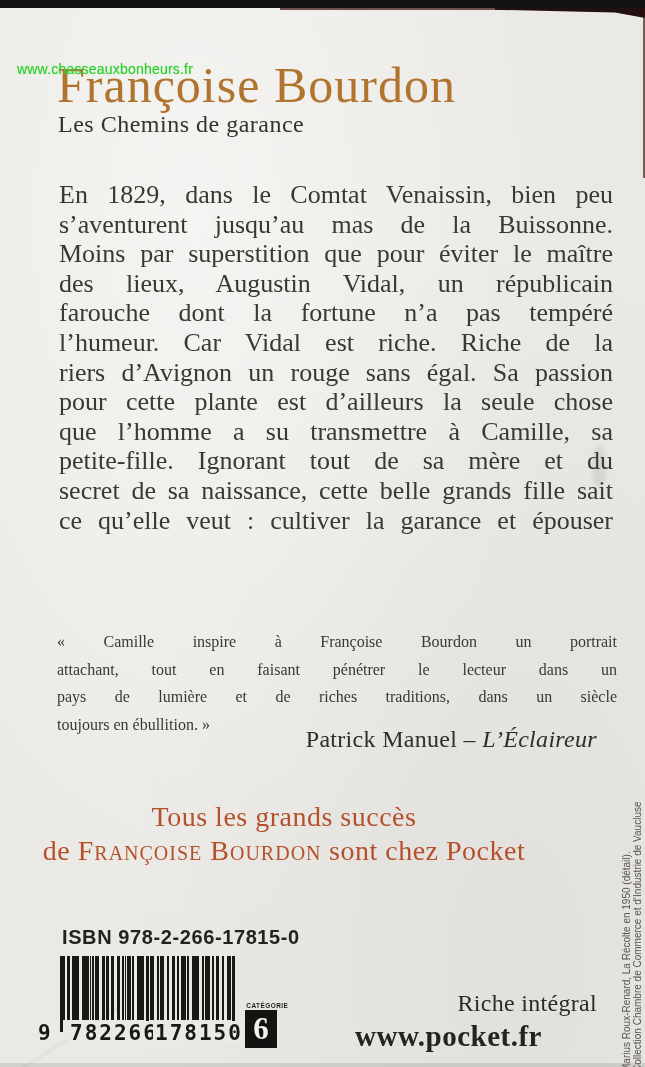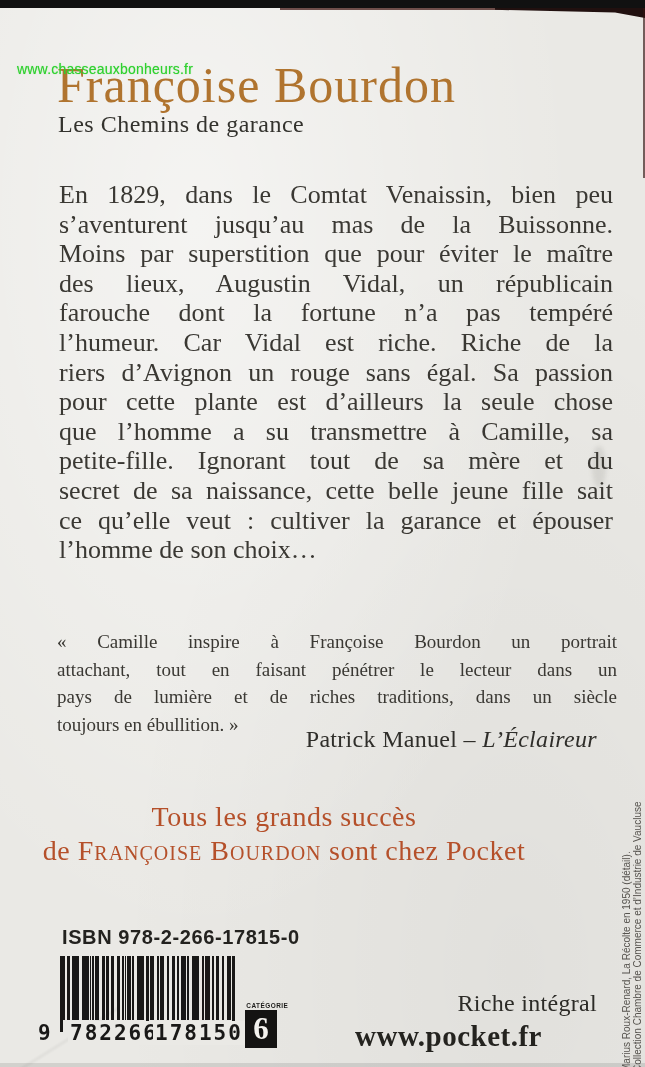--- a/index.html
+++ b/index.html
@@ -51,21 +51,21 @@
   .synopsis .line{
     font-size:26px;line-height:29.6px;
     text-align:justify;text-align-last:justify;
     white-space:nowrap;
   }
   .synopsis .line.last{text-align-last:left;}
   .review{
     position:absolute;left:57px;top:620px;width:560px;
   }
   .review .line{
-    font-size:19px;line-height:27.6px;
+    font-size:16px;line-height:27.6px;
     text-align:justify;text-align-last:justify;
     white-space:nowrap;
   }
   .review .line.last{text-align-last:left;}
   .attribution{
     position:absolute;left:57px;top:718px;width:540px;
     text-align:right;font-size:24px;color:#2f2e2a;
     letter-spacing:.3px;
   }
   .attribution .src{font-style:italic;}
@@ -150,23 +150,22 @@
     <div class="line">En 1829, dans le Comtat Venaissin, bien peu</div>
     <div class="line">s’aventurent jusqu’au mas de la Buissonne.</div>
     <div class="line">Moins par superstition que pour éviter le maître</div>
     <div class="line">des lieux, Augustin Vidal, un républicain</div>
     <div class="line">farouche dont la fortune n’a pas tempéré</div>
     <div class="line">l’humeur. Car Vidal est riche. Riche de la</div>
     <div class="line">riers d’Avignon un rouge sans égal. Sa passion</div>
     <div class="line">pour cette plante est d’ailleurs la seule chose</div>
     <div class="line">que l’homme a su transmettre à Camille, sa</div>
     <div class="line">petite-fille. Ignorant tout de sa mère et du</div>
-    <div class="line">secret de sa naissance, cette belle jeune fille sait</div>
+    <div class="line">secret de sa naissance, cette belle grands fille sait</div>
     <div class="line">ce qu’elle veut : cultiver la garance et épouser</div>
-    <div class="line last">l’homme de son choix…</div>
   </div>
 
   <div class="review">
     <div class="line">« Camille inspire à Françoise Bourdon un portrait</div>
     <div class="line">attachant, tout en faisant pénétrer le lecteur dans un</div>
     <div class="line">pays de lumière et de riches traditions, dans un siècle</div>
     <div class="line last">toujours en ébullition. »</div>
   </div>
 
   <div class="attribution"><span>Patrick Manuel – </span><span class="src">L’Éclaireur</span></div>

